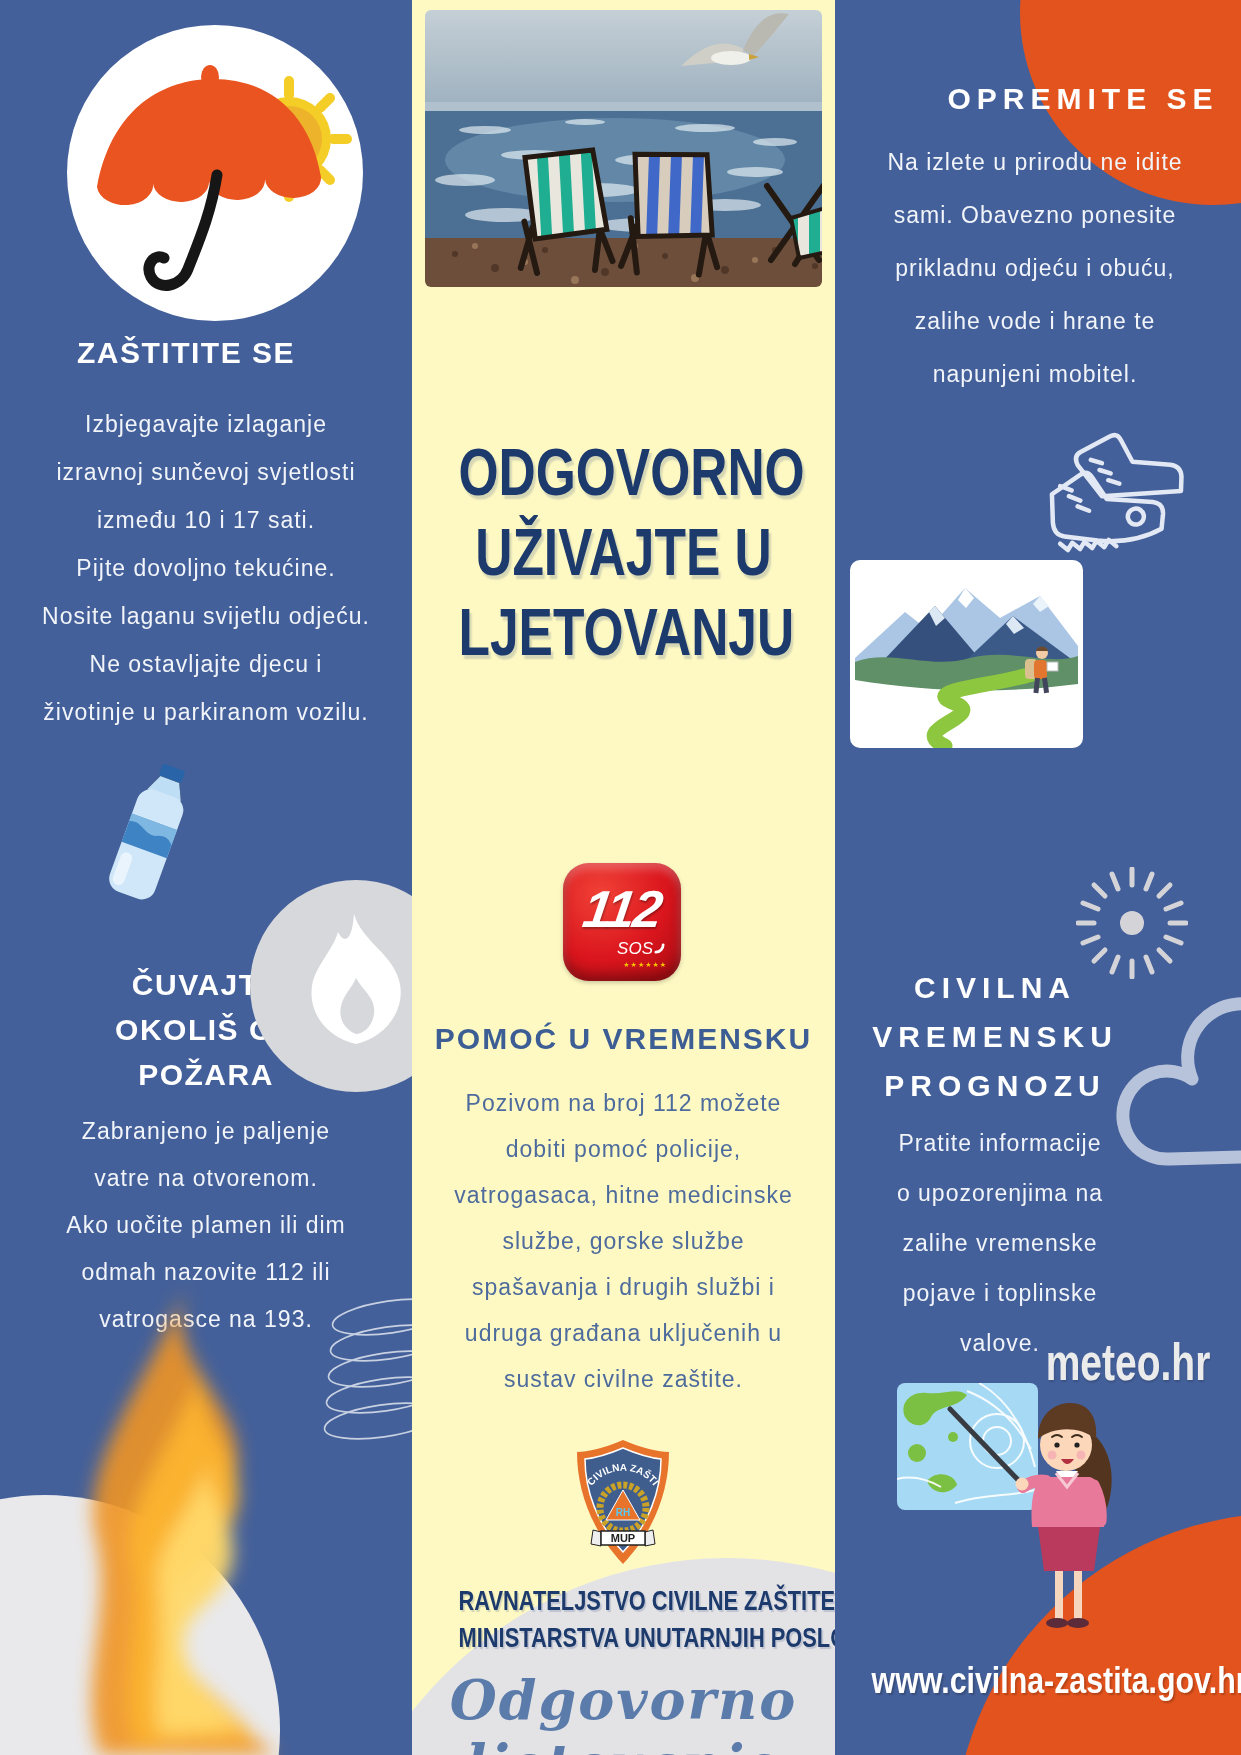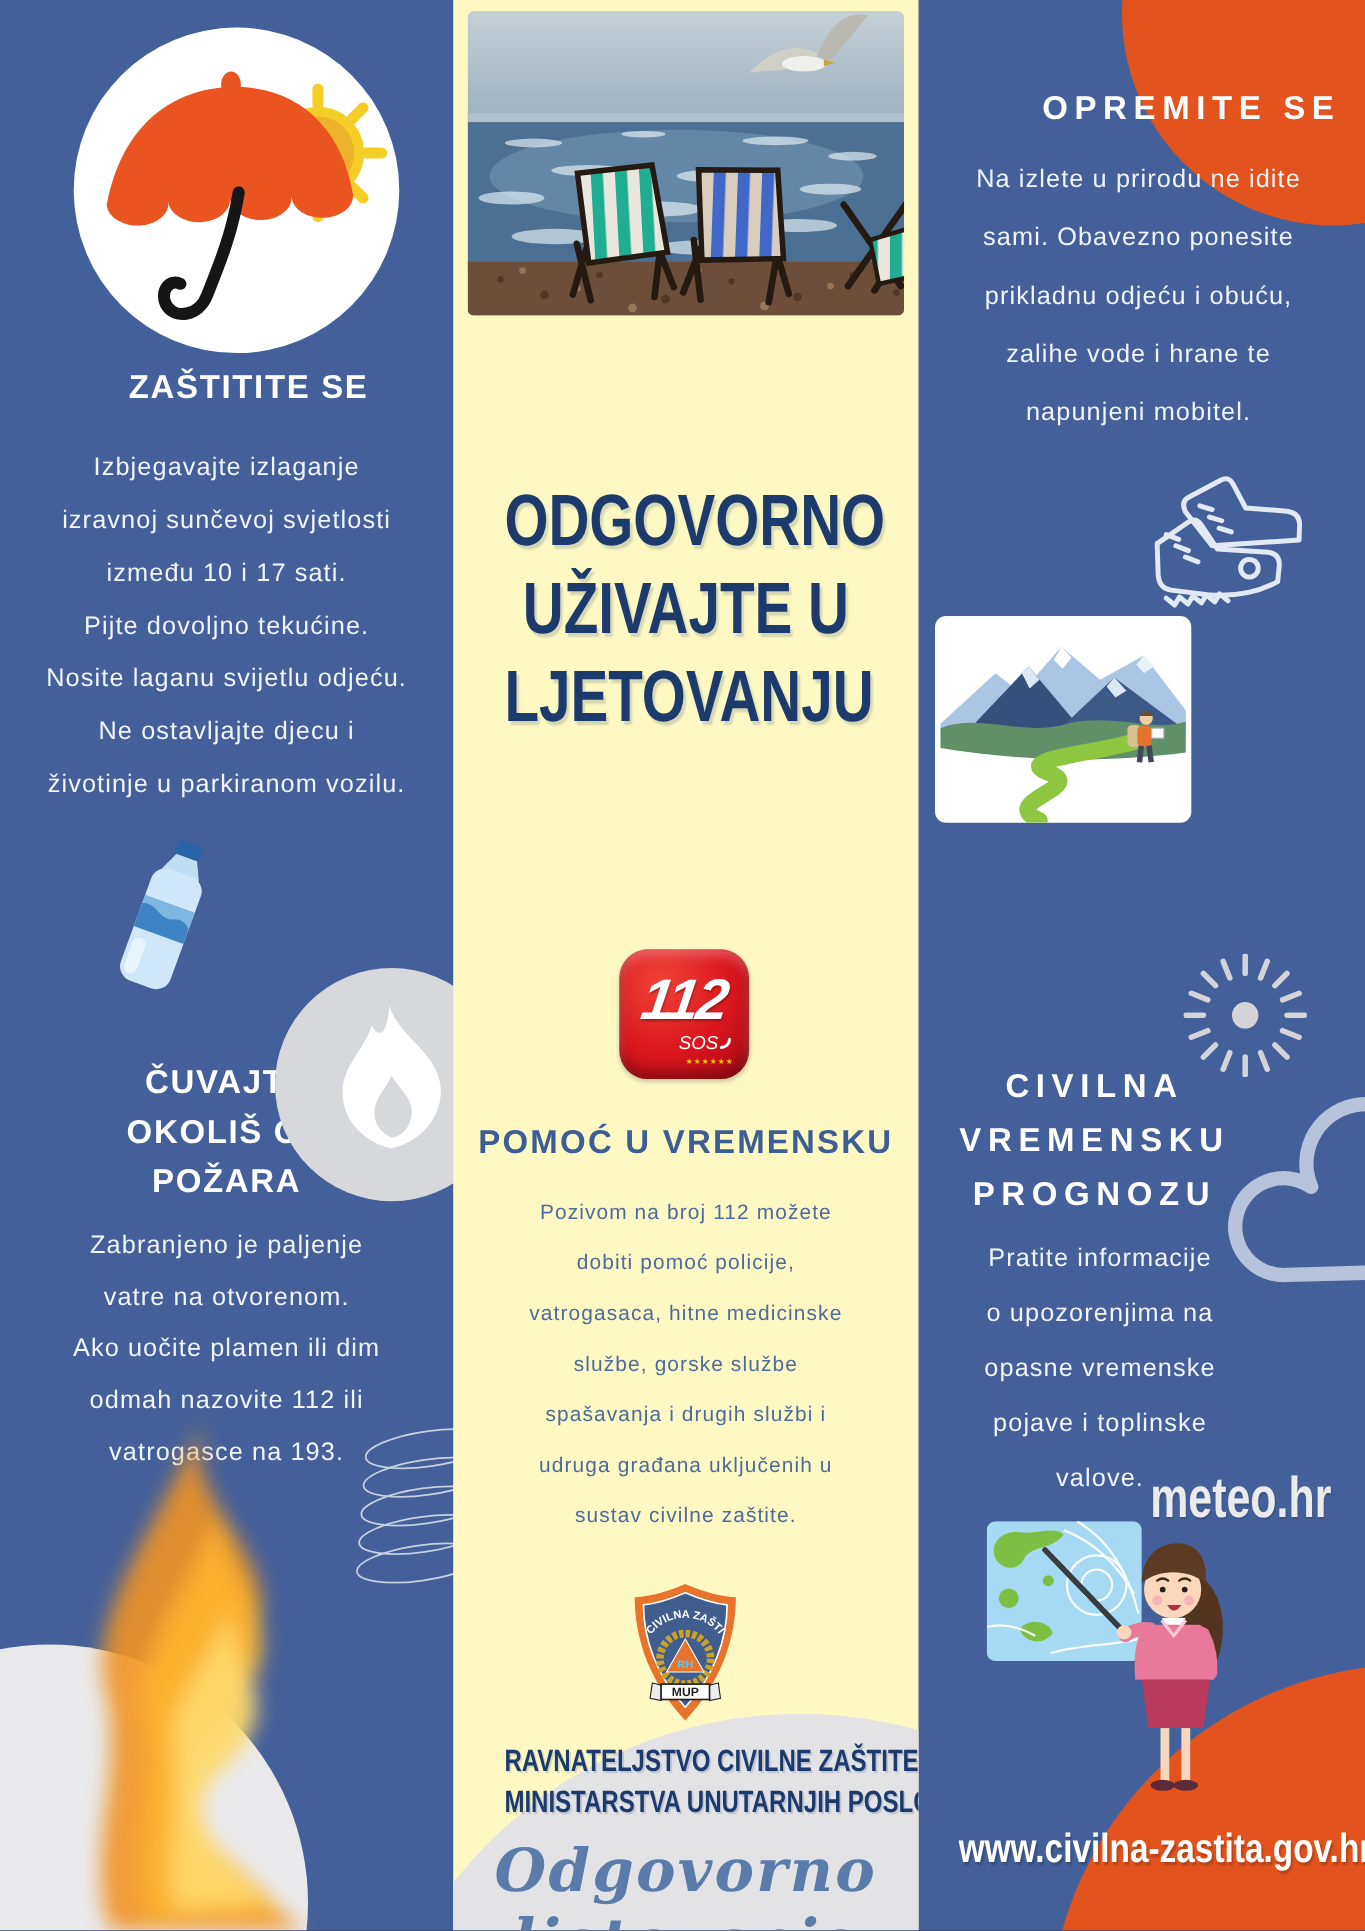--- a/index.html
+++ b/index.html
@@ -4,21 +4,21 @@
 <style>
   html,body{margin:0;padding:0;background:#2e3e5c;}
   .page{position:relative;width:1241px;height:1755px;background:#44609a;overflow:hidden;
         font-family:"Liberation Sans",sans-serif;margin:0 auto;}
   .abs{position:absolute;}
   .circle{border-radius:50%;}
   .ctr{text-align:center;}
   .whead{color:#ffffff;font-weight:bold;font-size:30px;letter-spacing:1.5px;}
   .wspaced{letter-spacing:6px;}
   .body-w{color:#f1f4f9;font-size:23px;letter-spacing:1px;font-weight:400;}
-  .body-b{color:#4d6b9c;font-size:19px;letter-spacing:1px;}
+  .body-b{color:#4d6b9c;font-size:23px;letter-spacing:1px;}
   .ln{display:block;}
   .cond{font-weight:bold;transform:scaleX(0.78);transform-origin:center;white-space:nowrap;}
   .navy{color:#1d3a6d;}
   .title-line{font-size:66px;line-height:80px;text-shadow:3px 4px 2px rgba(29,58,109,0.18);}
   .org-line{font-size:28px;line-height:37px;text-shadow:2px 2px 1px rgba(29,58,109,0.18);}
   .z1{z-index:1}.z2{z-index:2}.z3{z-index:3}.z4{z-index:4}.z5{z-index:5}
   .center-col{left:412px;top:0;width:423px;height:1755px;background:#fef9c3;overflow:hidden;}
   .red-badge{left:151px;top:42px;width:118px;height:118px;border-radius:26px;
      background:radial-gradient(circle at 32% 26%,#f04136 0%,#da151d 55%,#a30a10 100%);
      box-shadow:inset 0 -7px 12px rgba(0,0,0,.3), inset 0 6px 10px rgba(255,255,255,.28), 0 2px 4px rgba(0,0,0,.2);}
@@ -58,21 +58,21 @@
           <circle r="33" fill="#ecb32b"></circle>
       </g>
       <g>
         <ellipse cx="143" cy="52" rx="9" ry="12" fill="#e95420"></ellipse>
         <path d="M30 162 C44 86 92 56 142 54 C202 52 244 90 254 152 a 28 20 0 0 1 -56 2 a 28 20 0 0 1 -56 2 a 28 20 0 0 1 -56 2 a 28 20 0 0 1 -56 4 Z" fill="#e95420"></path>
         <path d="M150 150 C144 188 132 216 121 244 C114 262 92 266 84 252 C78 240 87 228 97 233" stroke="#161616" stroke-width="11" fill="none" stroke-linecap="round"></path>
       </g>
     </svg>
   </div>
 
-  <div class="abs ctr whead" style="left:0;top:336px;width:372px;padding-left:40px;">ZAŠTITITE SE</div>
+  <div class="abs ctr whead" style="left:0;top:336px;width:372px;">ZAŠTITITE SE</div>
 
   <div class="abs ctr body-w" style="left:-8px;top:400px;width:428px;line-height:48px;">
     <span class="ln">Izbjegavajte izlaganje</span>
     <span class="ln">izravnoj sunčevoj svjetlosti</span>
     <span class="ln">između 10 i 17 sati.</span>
     <span class="ln">Pijte dovoljno tekućine.</span>
     <span class="ln">Nosite laganu svijetlu odjeću.</span>
     <span class="ln">Ne ostavljajte djecu i</span>
     <span class="ln">životinje u parkiranom vozilu.</span>
   </div>
@@ -207,21 +207,21 @@
 
   <div class="abs ctr whead wspaced z3" style="left:830px;top:963px;width:330px;line-height:49px;">
     <span class="ln">CIVILNA</span>
     <span class="ln">VREMENSKU</span>
     <span class="ln">PROGNOZU</span>
   </div>
 
   <div class="abs ctr body-w z3" style="left:800px;top:1118px;width:400px;line-height:50px;">
     <span class="ln">Pratite informacije</span>
     <span class="ln">o upozorenjima na</span>
-    <span class="ln">opasne vremenske</span>
+    <span class="ln">zalihe vremenske</span>
     <span class="ln">pojave i toplinske</span>
     <span class="ln">valove.</span>
   </div>
 
   <div class="abs ctr z3" style="left:1008px;top:1332px;width:240px;">
     <div class="meteo">meteo.hr</div>
   </div>
 
   <div class="abs circle z1" style="left:953px;top:1513px;width:665px;height:665px;background:#e2531d;"></div>
 

